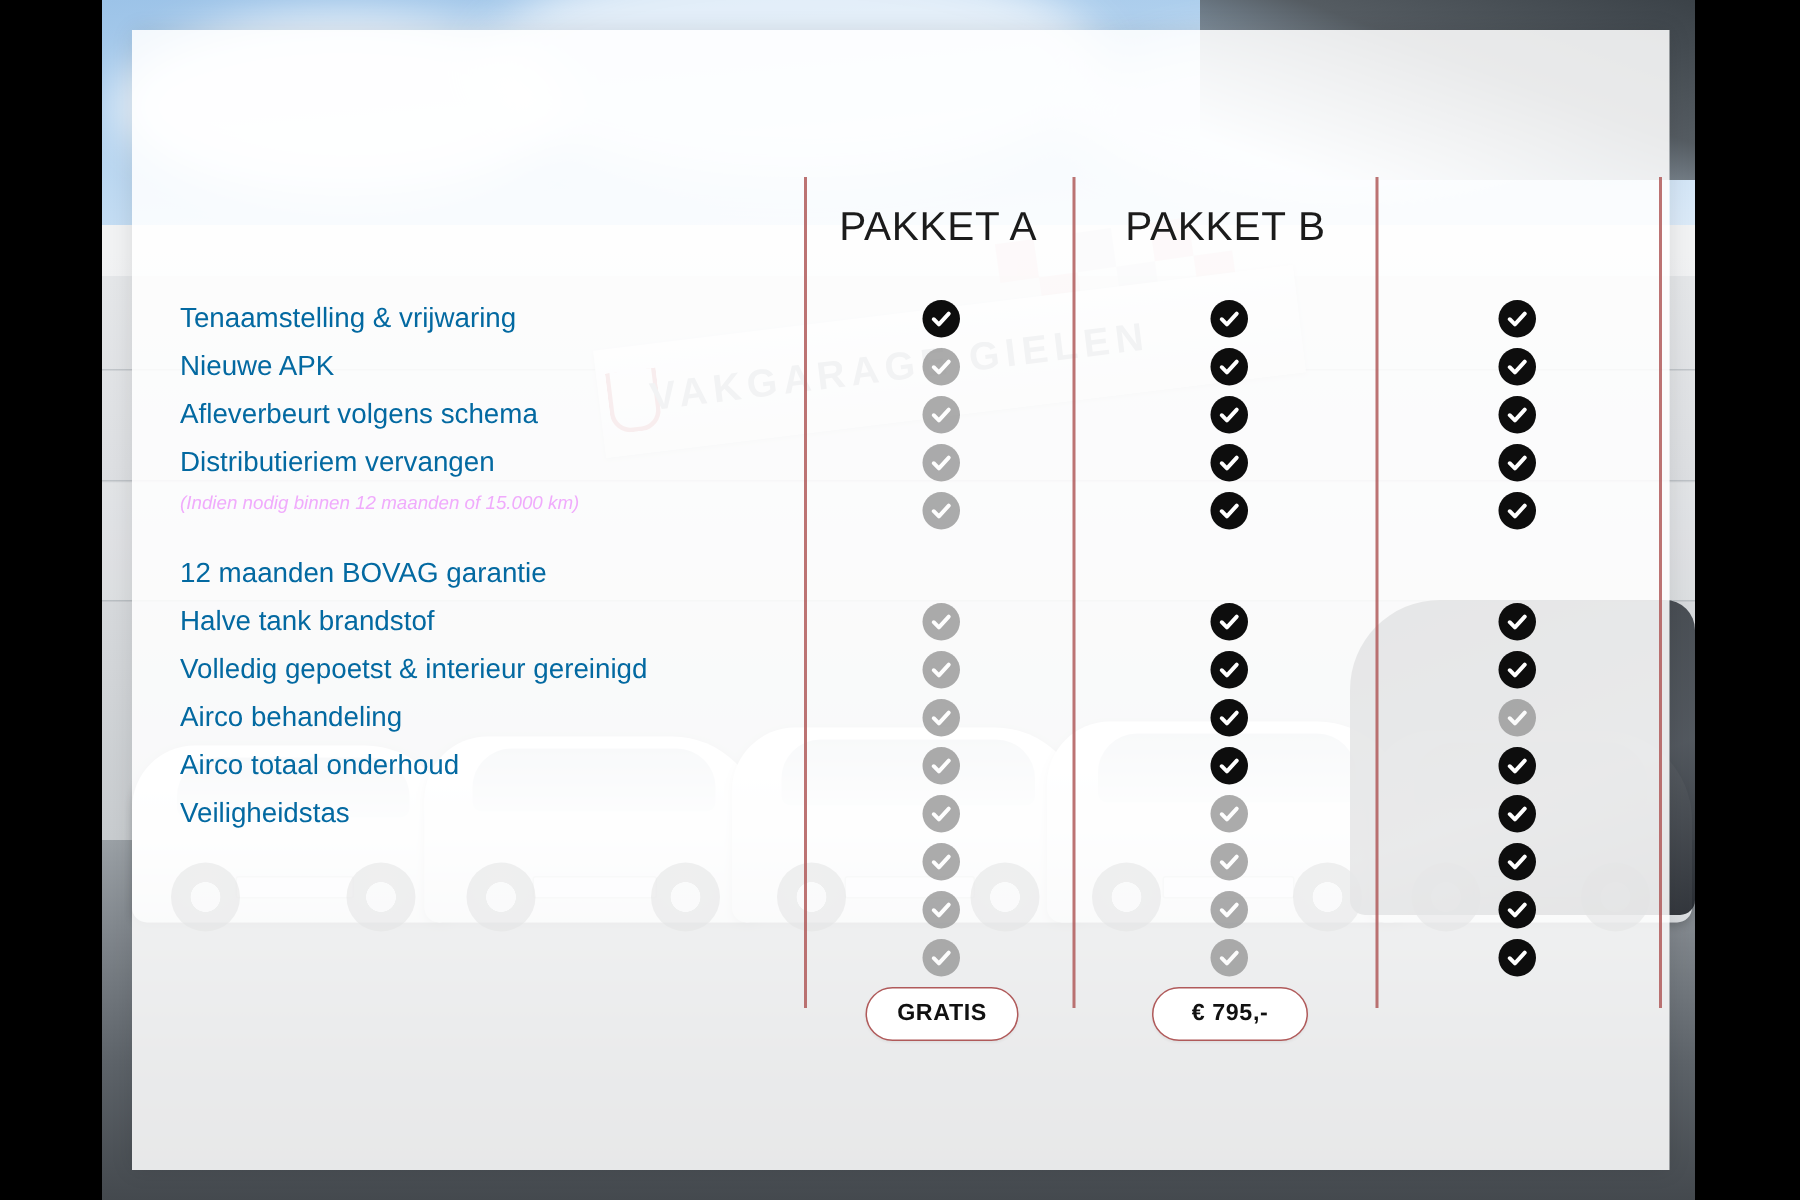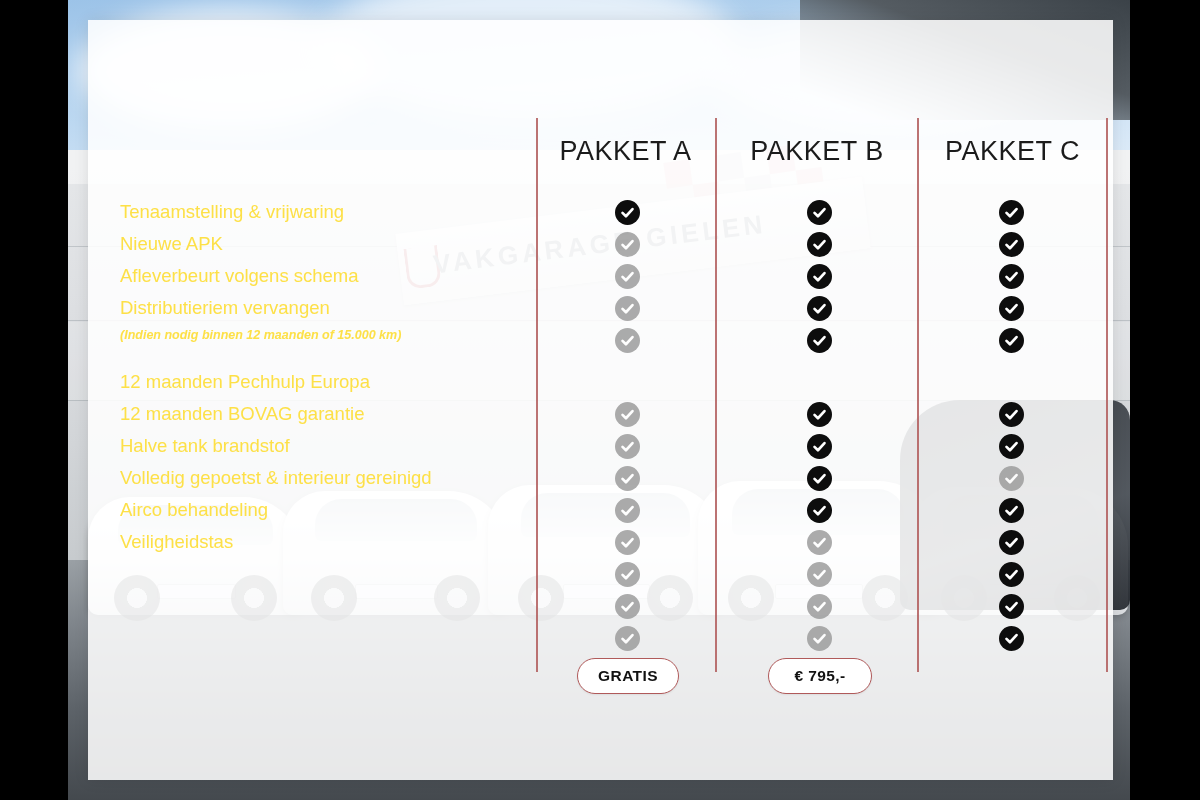--- a/index.html
+++ b/index.html
@@ -58,22 +58,22 @@
   
   .divider{position:absolute;top:98px;height:554px;width:2px;background:#b05a5a;opacity:.85;}
 
   
   .colhead{position:absolute;top:116px;text-align:center;font-size:27px;color:#1b1b1b;
            letter-spacing:.5px;font-family:"Liberation Sans",sans-serif;}
 
   
   .features{position:absolute;left:20px;top:176px;width:430px;}
   .frow{height:32px;display:flex;align-items:center;}
-  .flabel{font-size:18.5px;color:#fde047;line-height:1.05;white-space:nowrap;}
-  .fnote{font-size:12.5px;font-style:italic;color:#fde047;font-weight:700;
+  .flabel{font-size:18.5px;color:#0369a1;line-height:1.05;white-space:nowrap;}
+  .fnote{font-size:12.5px;font-style:italic;color:#f0abfc;font-weight:400;
          height:22px;display:flex;align-items:center;}
   .gap{height:20px;}
 
   
   .checkcol{position:absolute;top:176px;width:60px;}
   .crow{height:32px;display:flex;align-items:center;justify-content:center;}
   .crow.note{height:22px;}
   .crow.gap{height:20px;}
   .chk{width:25px;height:25px;border-radius:50%;display:flex;align-items:center;justify-content:center;}
   .chk svg{width:15px;height:15px;display:block;}
@@ -165,51 +165,50 @@
   <div class="card">
     <div class="table">
 
       <div class="divider" style="left:436px;"></div>
       <div class="divider" style="left:615px;"></div>
       <div class="divider" style="left:817px;"></div>
       <div class="divider" style="left:1006px;"></div>
 
       <div class="colhead" style="left:436px;width:179px;">PAKKET A</div>
       <div class="colhead" style="left:617px;width:200px;">PAKKET B</div>
-      <div class="colhead" style="left:819px;width:187px;">PAKKET C</div>
 
       <div class="features">
         <div class="frow">
             <span class="flabel">Tenaamstelling &amp; vrijwaring</span>
           </div>
         <div class="frow">
             <span class="flabel">Nieuwe APK</span>
           </div>
         <div class="frow">
             <span class="flabel">Afleverbeurt volgens schema</span>
           </div>
         <div class="frow">
             <span class="flabel">Distributieriem vervangen</span>
           </div>
         <div class="fnote">(Indien nodig binnen 12 maanden of 15.000 km)</div>
         <div class="gap"></div>
         <div class="frow">
-            <span class="flabel">12 maanden Pechhulp Europa</span>
-          </div>
-        <div class="frow">
             <span class="flabel">12 maanden BOVAG garantie</span>
           </div>
         <div class="frow">
             <span class="flabel">Halve tank brandstof</span>
           </div>
         <div class="frow">
             <span class="flabel">Volledig gepoetst &amp; interieur gereinigd</span>
           </div>
         <div class="frow">
             <span class="flabel">Airco behandeling</span>
+          </div>
+        <div class="frow">
+            <span class="flabel">Airco totaal onderhoud</span>
           </div>
         <div class="frow">
             <span class="flabel">Veiligheidstas</span>
           </div>
       </div>
 
       <div class="checkcol" style="left:497px;">
           <div class="crow">
             <span class="chk on">
               <svg viewBox="0 0 24 24">

